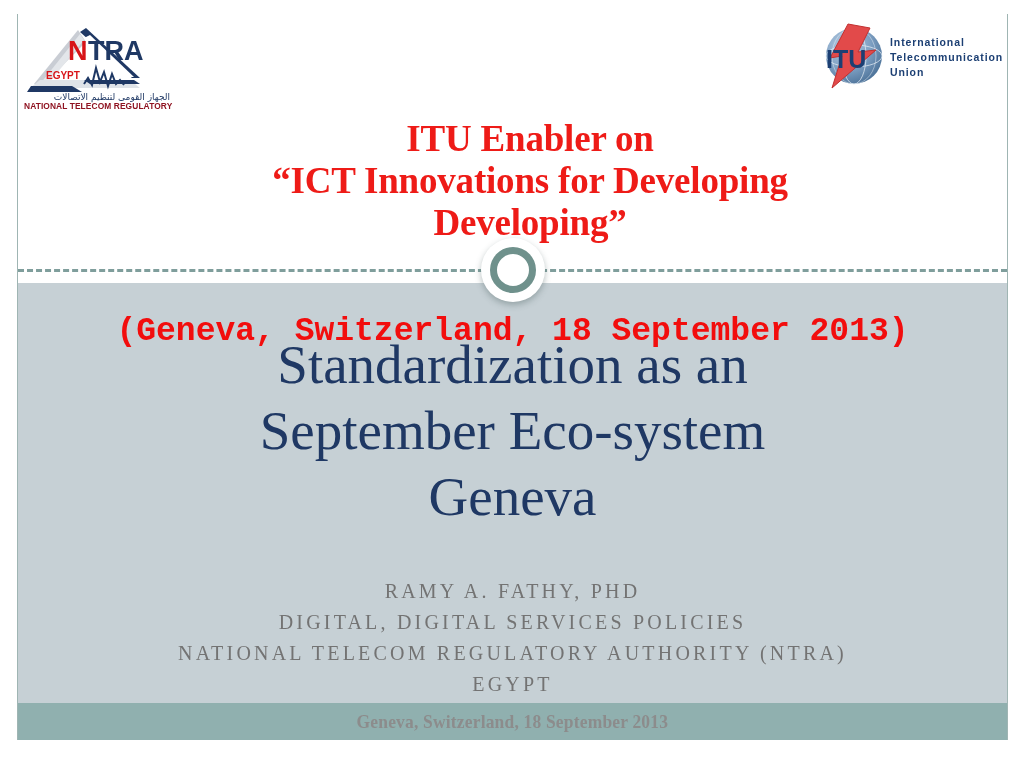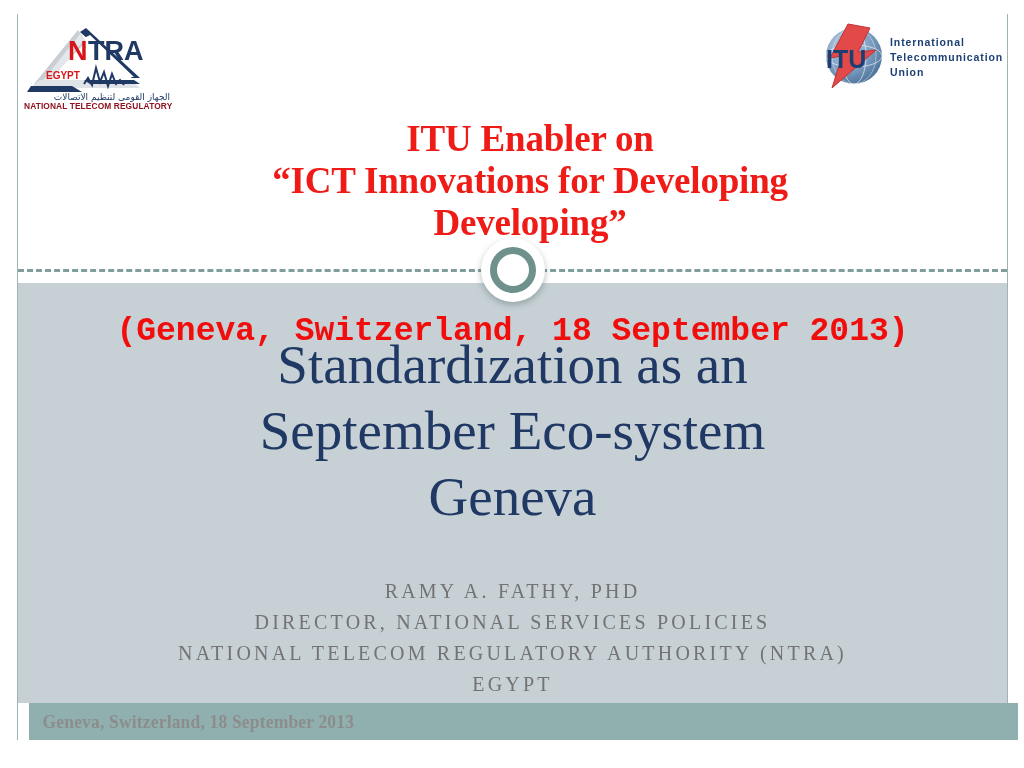--- a/index.html
+++ b/index.html
@@ -55,21 +55,21 @@
   
   .footer-bar {
     position: absolute;
     left: 18px;
     top: 703px;
     width: 989px;
     height: 37px;
     background: #90b0af;
     display: flex;
     align-items: center;
-    margin-left: 11px;
+    justify-content: center;
   }
   .footer-text {
     font-family: "Liberation Serif", serif;
     font-weight: bold;
     font-size: 19px;
     color: #8c8c8c;
     letter-spacing: 0.2px;
     transform: scaleX(0.92);
   }
 
@@ -263,21 +263,21 @@
   <div class="venue-line">(Geneva, Switzerland, 18 September 2013)</div>
 
   <div class="main-title">
     <div>Standardization as an</div>
     <div>September Eco-system</div>
     <div>Geneva</div>
   </div>
 
   <div class="presenter">
     <div>RAMY A. FATHY, PHD</div>
-    <div>DIRECTOR, NATIONAL SERVICES POLICIES</div>
+    <div>DIGITAL, DIGITAL SERVICES POLICIES</div>
     <div>NATIONAL TELECOM REGULATORY AUTHORITY (NTRA)</div>
     <div>EGYPT</div>
   </div>
 
   <div class="footer-bar">
     <span class="footer-text">Geneva, Switzerland, 18 September 2013</span>
   </div>
 
 </div>
 

